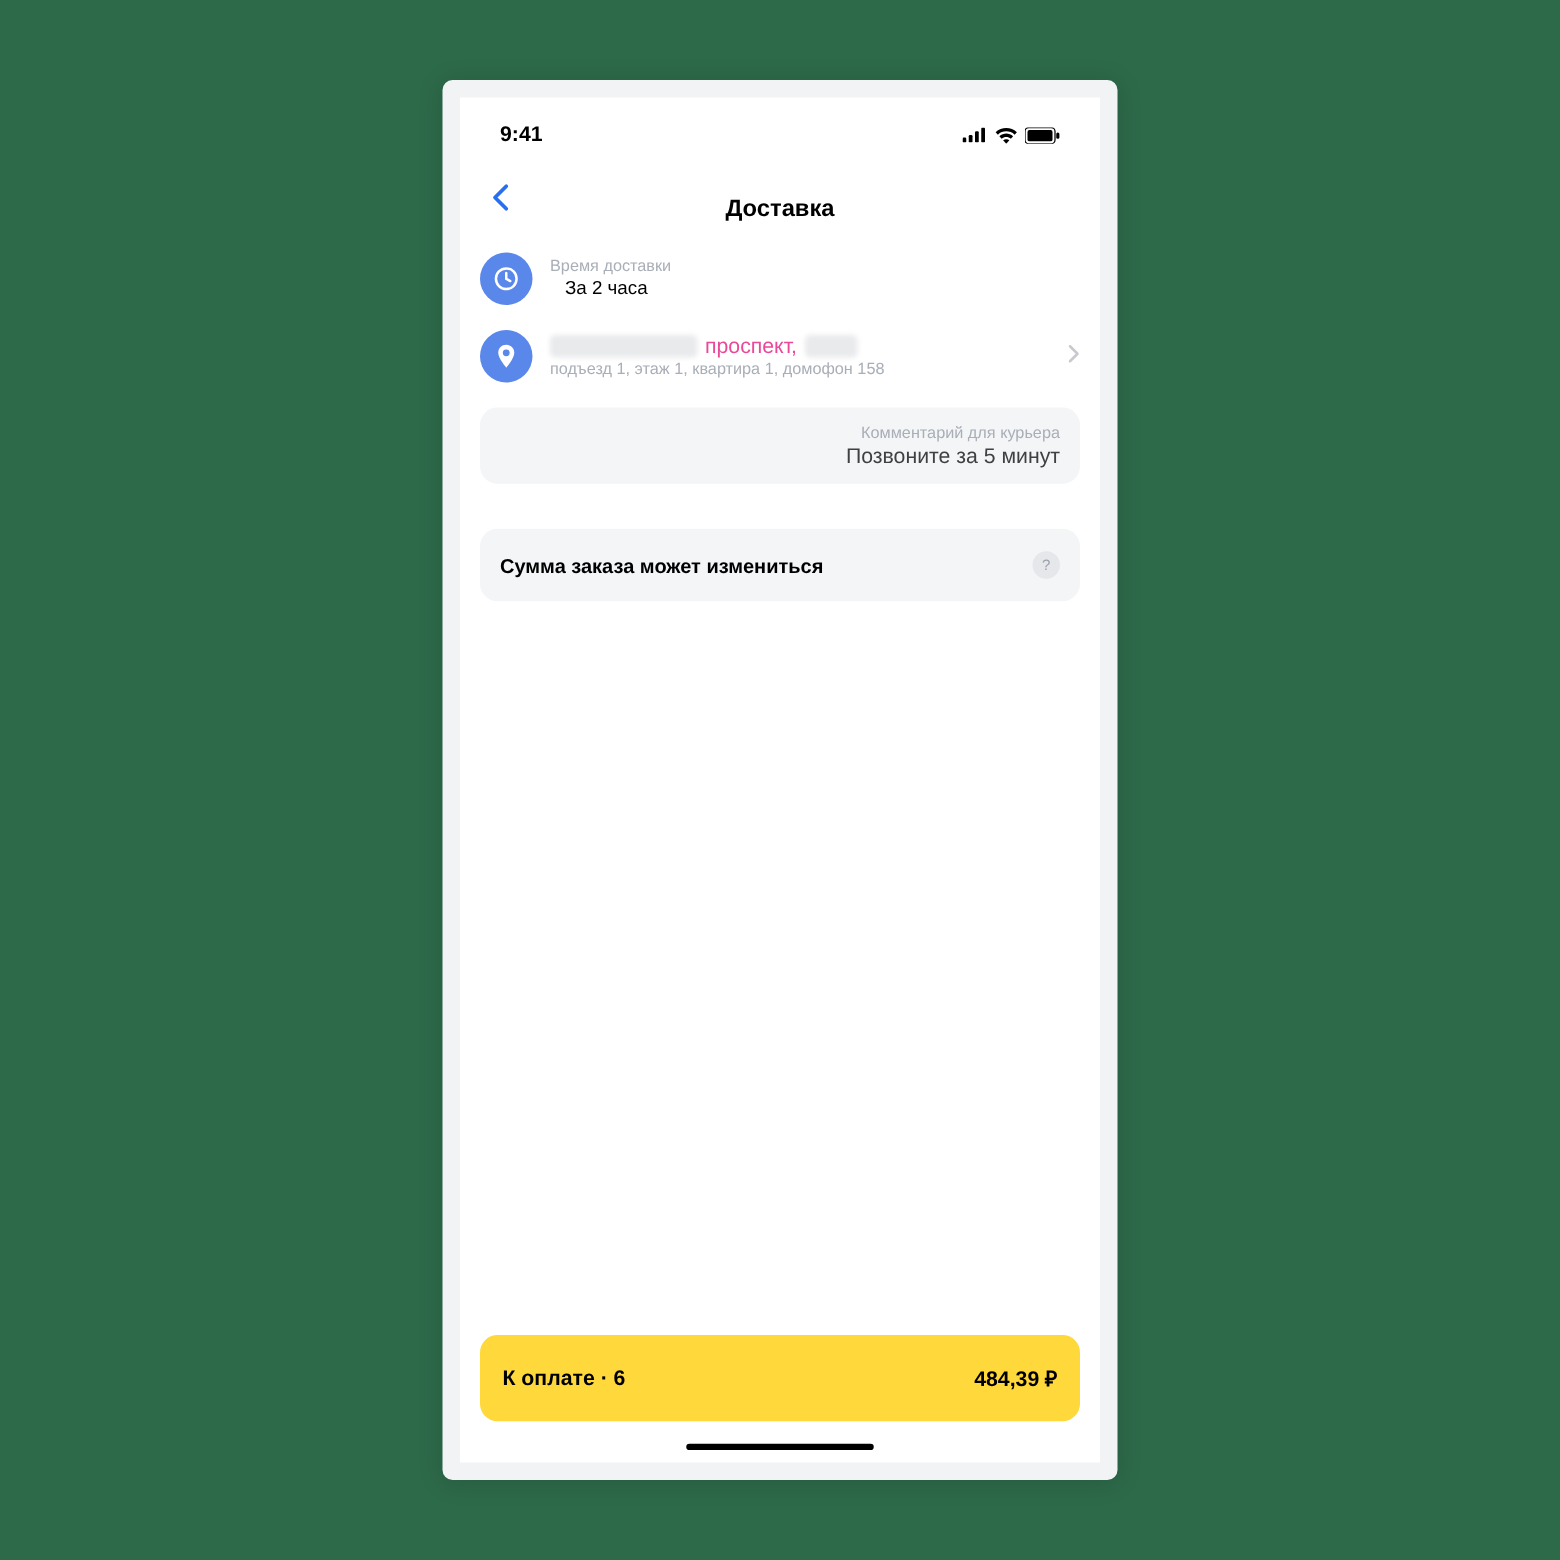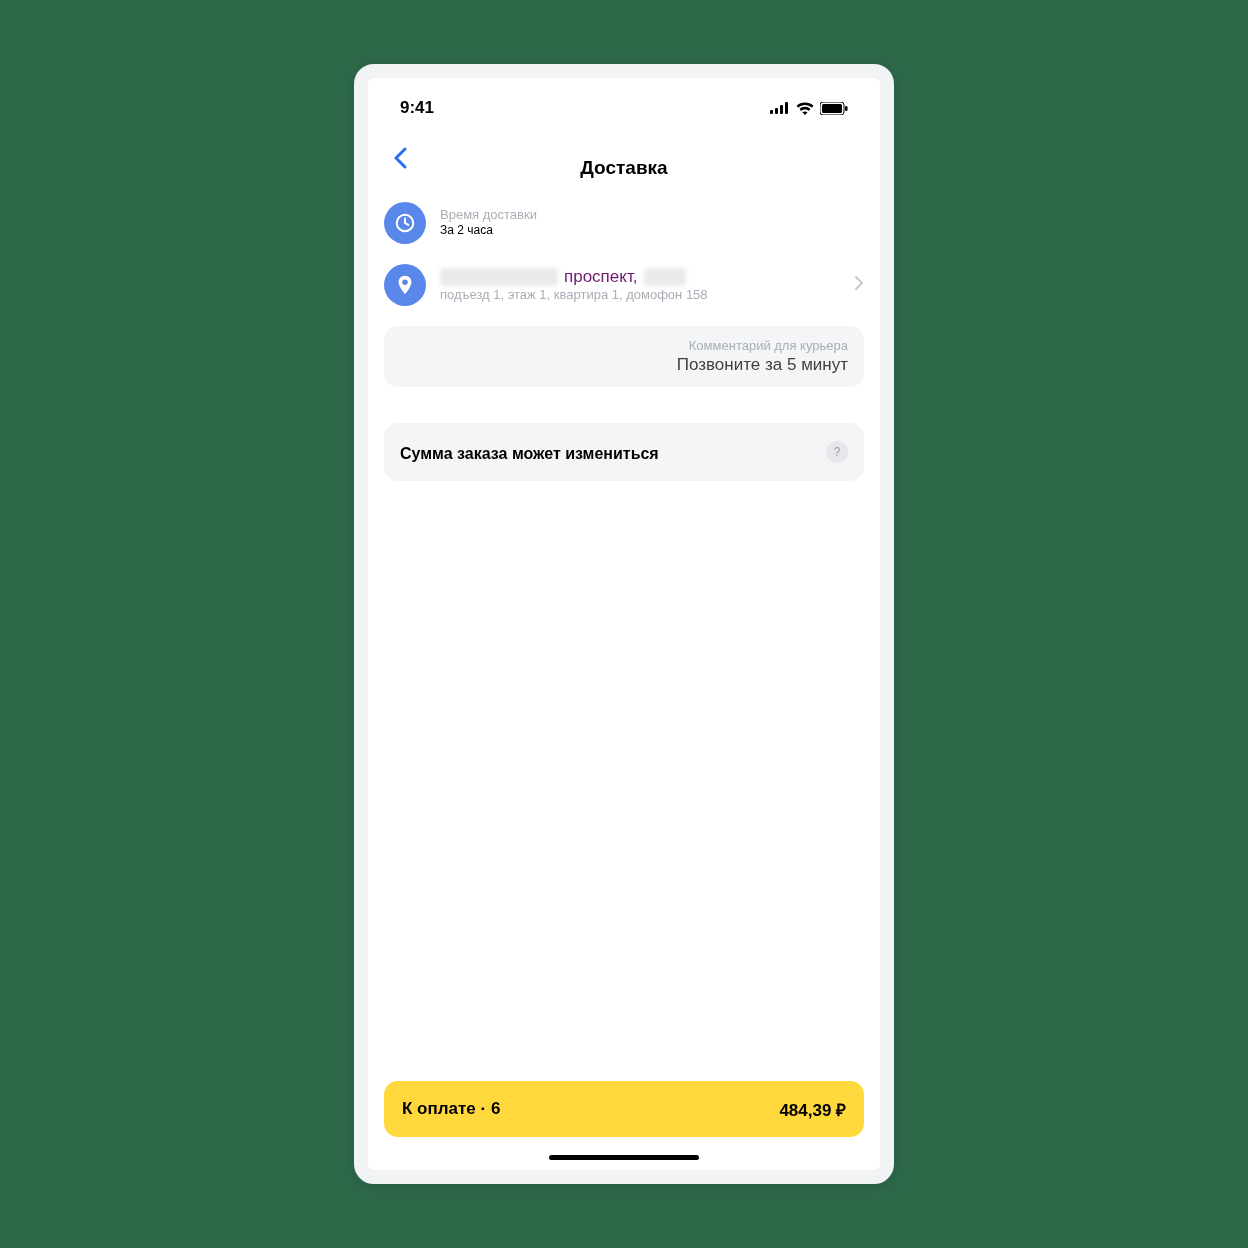--- a/index.html
+++ b/index.html
@@ -10,21 +10,21 @@
     display: flex;
     align-items: center;
     justify-content: center;
     width: 1248px;
     height: 1248px;
   }
   .device {
     width: 540px;
     height: 1120px;
     background: #fff;
-    border-radius: 20px;
+    border-radius: 8px;
     border: 14px solid #f2f3f5;
     box-shadow: 0 2px 20px rgba(0,0,0,0.15);
     display: flex;
     flex-direction: column;
     overflow: hidden;
     position: relative;
   }
   .status-bar {
     height: 48px;
     display: flex;
@@ -87,25 +87,26 @@
     flex: 1;
     display: flex; flex-direction: column;
     min-width: 0;
   }
   .row-text .caption {
     font-size: 13px;
     color: #a9aeb7;
     line-height: 1.25;
   }
   .row-text .value {
-    font-size: 12px;
+    font-size: 15px;
     color: #000;
     line-height: 1.3;
-  }
-  .addr-line1 { display:flex; align-items: center; gap: 6px; font-size: 17px; color:#701a75;}
+    margin-left: 12px;
+  }
+  .addr-line1 { display:flex; align-items: center; gap: 6px; font-size: 17px; color:#ec4899;}
   .blur-box {
     display: inline-block;
     background: #e9eaec;
     border-radius: 4px;
     height: 18px;
     filter: blur(2px);
   }
   .chev { color: #c7c9cd; flex-shrink: 0; }
 
   .card {
@@ -145,21 +146,21 @@
     background: #e6e7ea;
     color: #9da1aa;
     font-size: 12px;
     display: flex; align-items: center; justify-content: center;
   }
 
   .pay-bar {
     background: #ffd83b;
     border-radius: 14px;
     margin: 0 16px 18px 16px;
-    height: 56px;
+    height: 69px;
     display: flex;
     align-items: center;
     justify-content: space-between;
     padding: 0 18px;
     font-size: 17px;
     font-weight: 700;
     color: #000;
   }
 
   .home-indicator {

